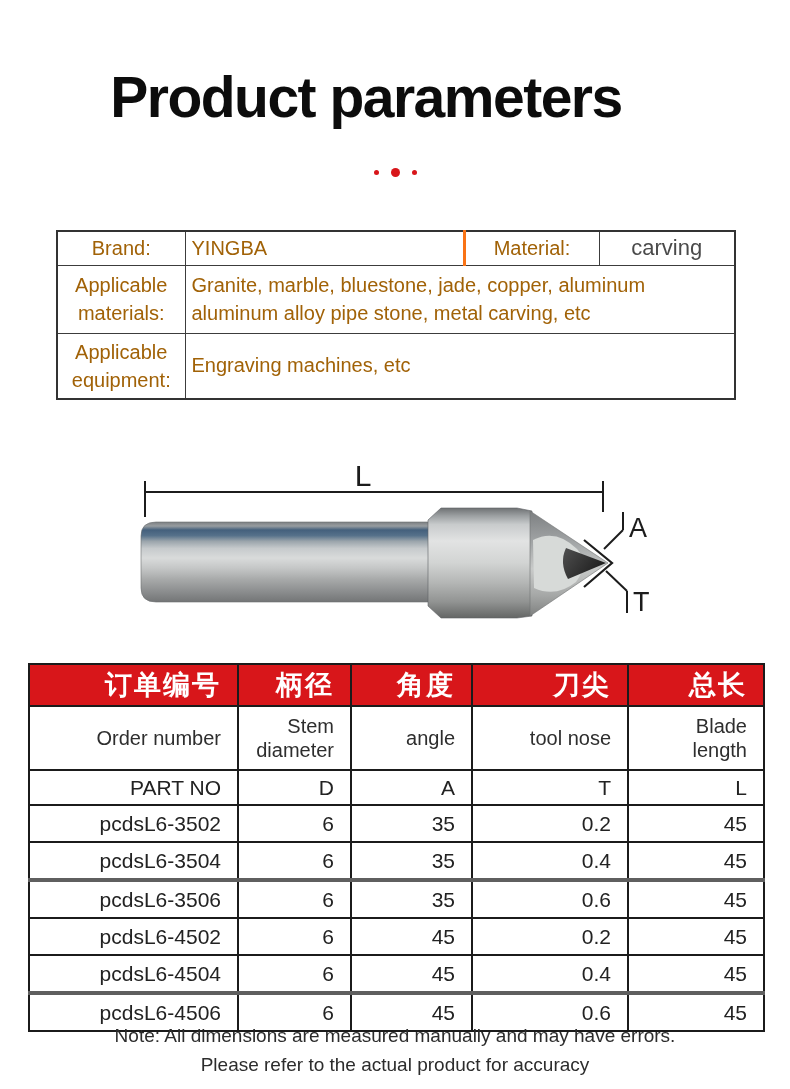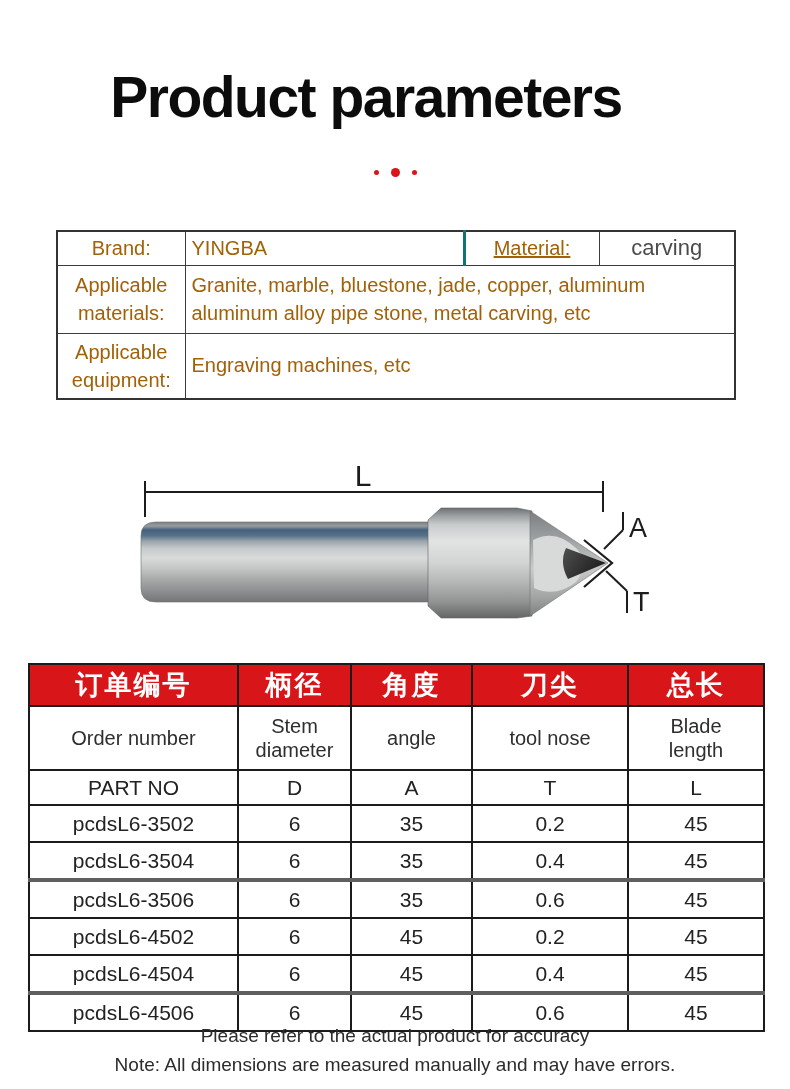--- a/index.html
+++ b/index.html
@@ -22,30 +22,30 @@
   table{border-collapse:collapse;table-layout:fixed;}
   .info{position:absolute;left:56px;top:230px;width:678px;}
   .info td{
     border:1px solid #3c3c3c;font-size:20px;color:#a16207;
     padding:2px 6px;vertical-align:middle;
   }
   .info{border:2px solid #333333;}
   .info td.lbl{text-align:center;}
   .info td.val{text-align:left;}
   .info td.cen{text-align:center;}
-  .info td.thickL{border-left:3px solid #0f766e;text-decoration:underline;}
+  .info td.thickL{border-left:3px solid #f97316;}
   .pre{white-space:pre-line;line-height:1.4;}
 
   
   .diagram{position:absolute;left:0;top:450px;}
 
   
   .spec{position:absolute;left:28px;top:663px;width:735px;border:2px solid #1b1b1b;}
-  .spec td{border:2px solid #1b1b1b;text-align:center;vertical-align:middle;
-    color:#222222;padding:0 0;}
+  .spec td{border:2px solid #1b1b1b;text-align:right;vertical-align:middle;
+    color:#222222;padding:0 16px;}
   .spec tr.cn td{
     background:#d8161a;color:#ffffff;font-weight:bold;font-size:27px;
     height:40px;letter-spacing:2px;
   }
   .spec tr.en td{font-size:20px;height:62px;line-height:1.2;color:#2e2e2e;}
   .spec tr.sub td{font-size:21px;height:33px;}
   .spec tr.data td{font-size:21px;height:35px;}
   .spec tr.sep td{border-top:4px solid #5f5f5f;}
 
   .note{position:absolute;top:1021px;left:0;width:790px;text-align:center;
@@ -219,15 +219,15 @@
     <td>pcdsL6-4506</td>
     <td>6</td>
     <td>45</td>
     <td>0.6</td>
     <td>45</td>
   </tr>
 </tbody>
   </table>
 
 <div class="note">
+  <div>Note: All dimensions are measured manually and may have errors.</div>
   <div>Please refer to the actual product for accuracy</div>
-  <div>Note: All dimensions are measured manually and may have errors.</div>
 </div>
 
 </body></html>

